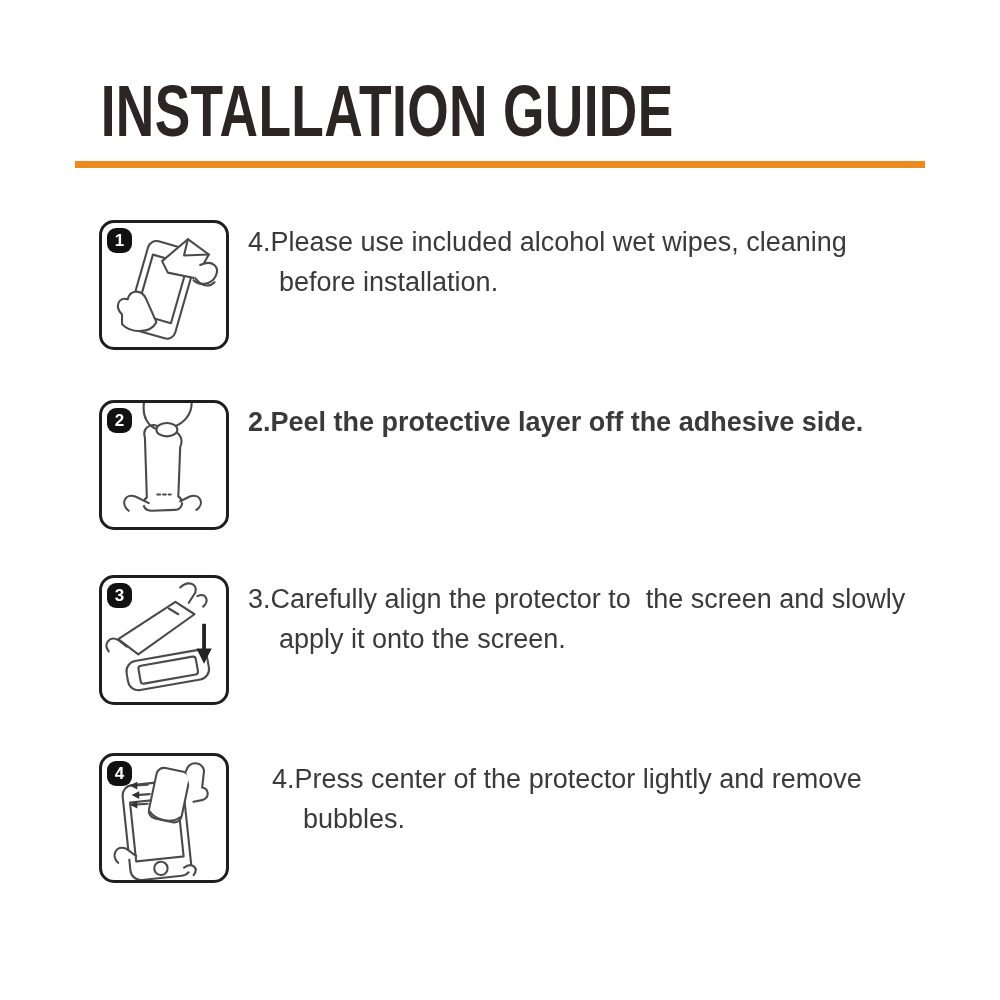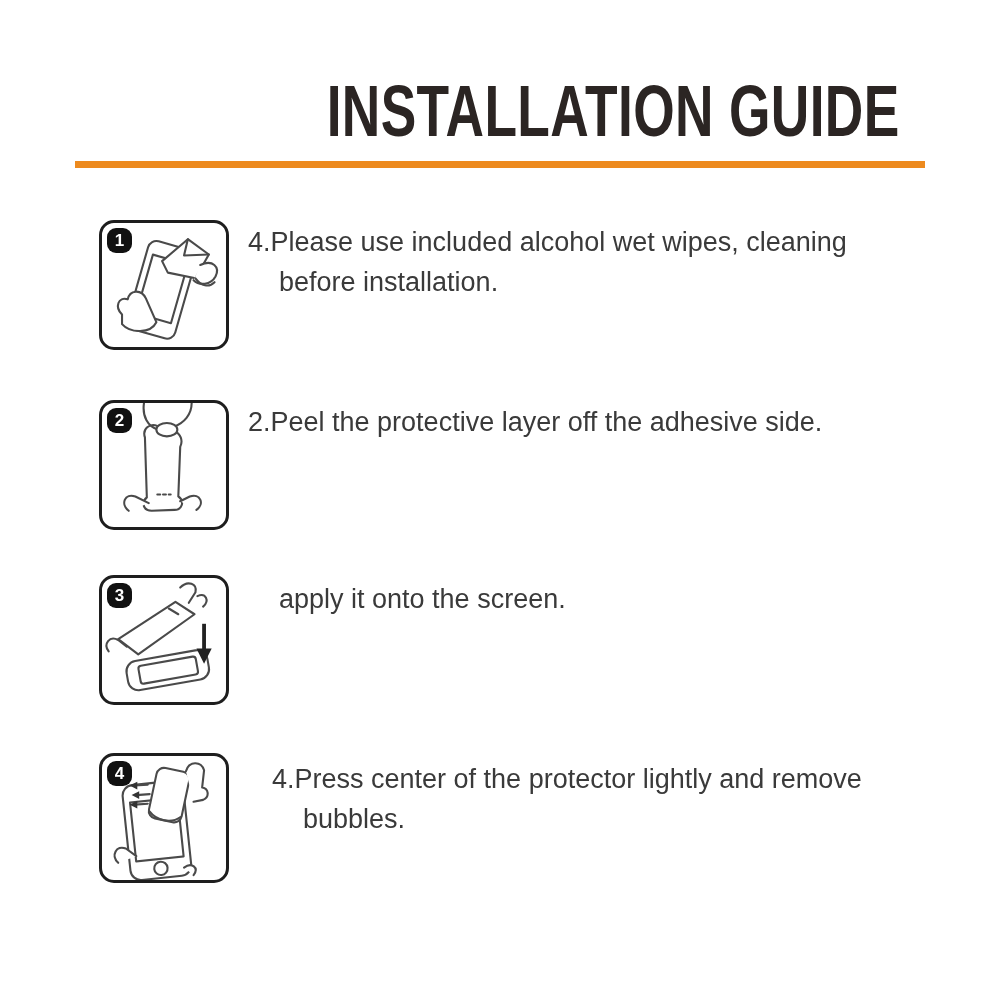--- a/index.html
+++ b/index.html
@@ -3,21 +3,21 @@
 <meta charset="utf-8">
 <style>
   * { margin:0; padding:0; box-sizing:border-box; }
   html,body { background:#ffffff; }
   body {
     width:1000px; height:1000px; position:relative;
     font-family:"Liberation Sans", sans-serif;
     color:#3a3a3a; overflow:hidden;
   }
   
-  .title-wrap { position:absolute; top:70px; left:0; width:1000px; text-align:right; }
+  .title-wrap { position:absolute; top:70px; left:0; width:1000px; text-align:left; }
   .title-wrap h1 {
     display:inline-block; font-size:72px; font-weight:700; color:#2b2523;
     transform:scaleX(0.74); transform-origin:center; white-space:nowrap;
     letter-spacing:0.5px;
   }
   .divider { position:absolute; left:75px; top:161px; width:850px; height:7px; background:#ED8A1E; }
 
   
   .stepbox {
     position:absolute; left:99px; width:130px; height:130px;
@@ -30,21 +30,21 @@
     font-weight:700; font-size:17px; line-height:25px; text-align:center;
   }
   .steptext {
     position:absolute; left:248px; width:700px;
     font-size:27px; line-height:40px; color:#3a3a3a;
   }
   .steptext .line { display:block; white-space:pre; }
   .steptext .line.cont { padding-left:31px; }
 
   .box1 { top:220px; } .txt1 { top:222px; }
-  .box2 { top:400px; } .txt2 { top:402px; }
+  .box2 { top:400px; } .txt2 { top:402px;font-weight:bold; }
   .box3 { top:575px; } .txt3 { top:579px; }
   .box4 { top:753px; } .txt4 { top:759px;margin-left:24px; }
 
   .art { stroke:#4a4a4a; stroke-width:2.2; fill:none; stroke-linecap:round; stroke-linejoin:round; }
 </style>
 </head>
 <body>
 
 <div>
 
@@ -106,20 +106,21 @@
         <path d="M100 19 C109 15 113 24 106 30" fill="#fff"></path>
         <path d="M7 77 C1 69 8 60 17 65 L26 72" fill="#fff"></path>
         <g fill="#222" stroke="none">
           <rect x="105" y="48" width="4" height="28"></rect>
           <polygon points="99,74 115,74 107,90"></polygon>
         </g>
       </g>
     </svg>
   </div>
   <div class="steptext txt3">
+    <span class="line">3.Carefully align the protector to  the screen and slowly</span>
     <span class="line cont">apply it onto the screen.</span>
   </div>
 
   <div class="stepbox box4">
     <div class="badge">4</div>
     <svg viewBox="0 0 130 130">
       <g class="art">
         <g transform="rotate(-6 58 82)">
           <rect x="26" y="28" width="64" height="100" rx="11" fill="#fff"></rect>
           <rect x="33" y="46" width="50" height="62" fill="#fff"></rect>

